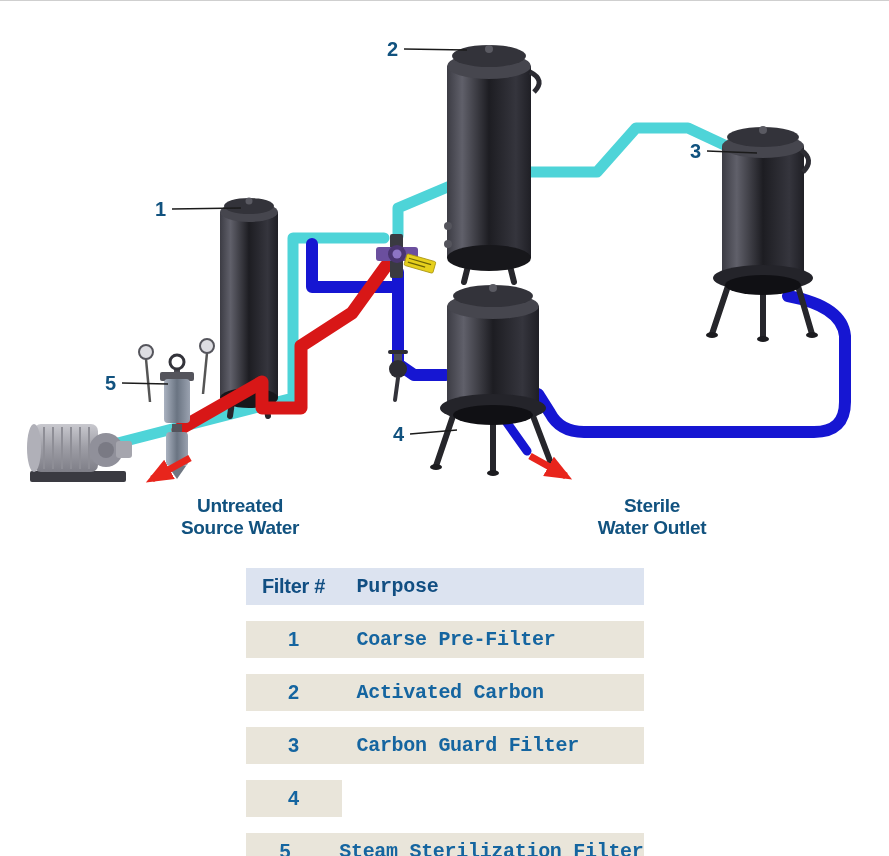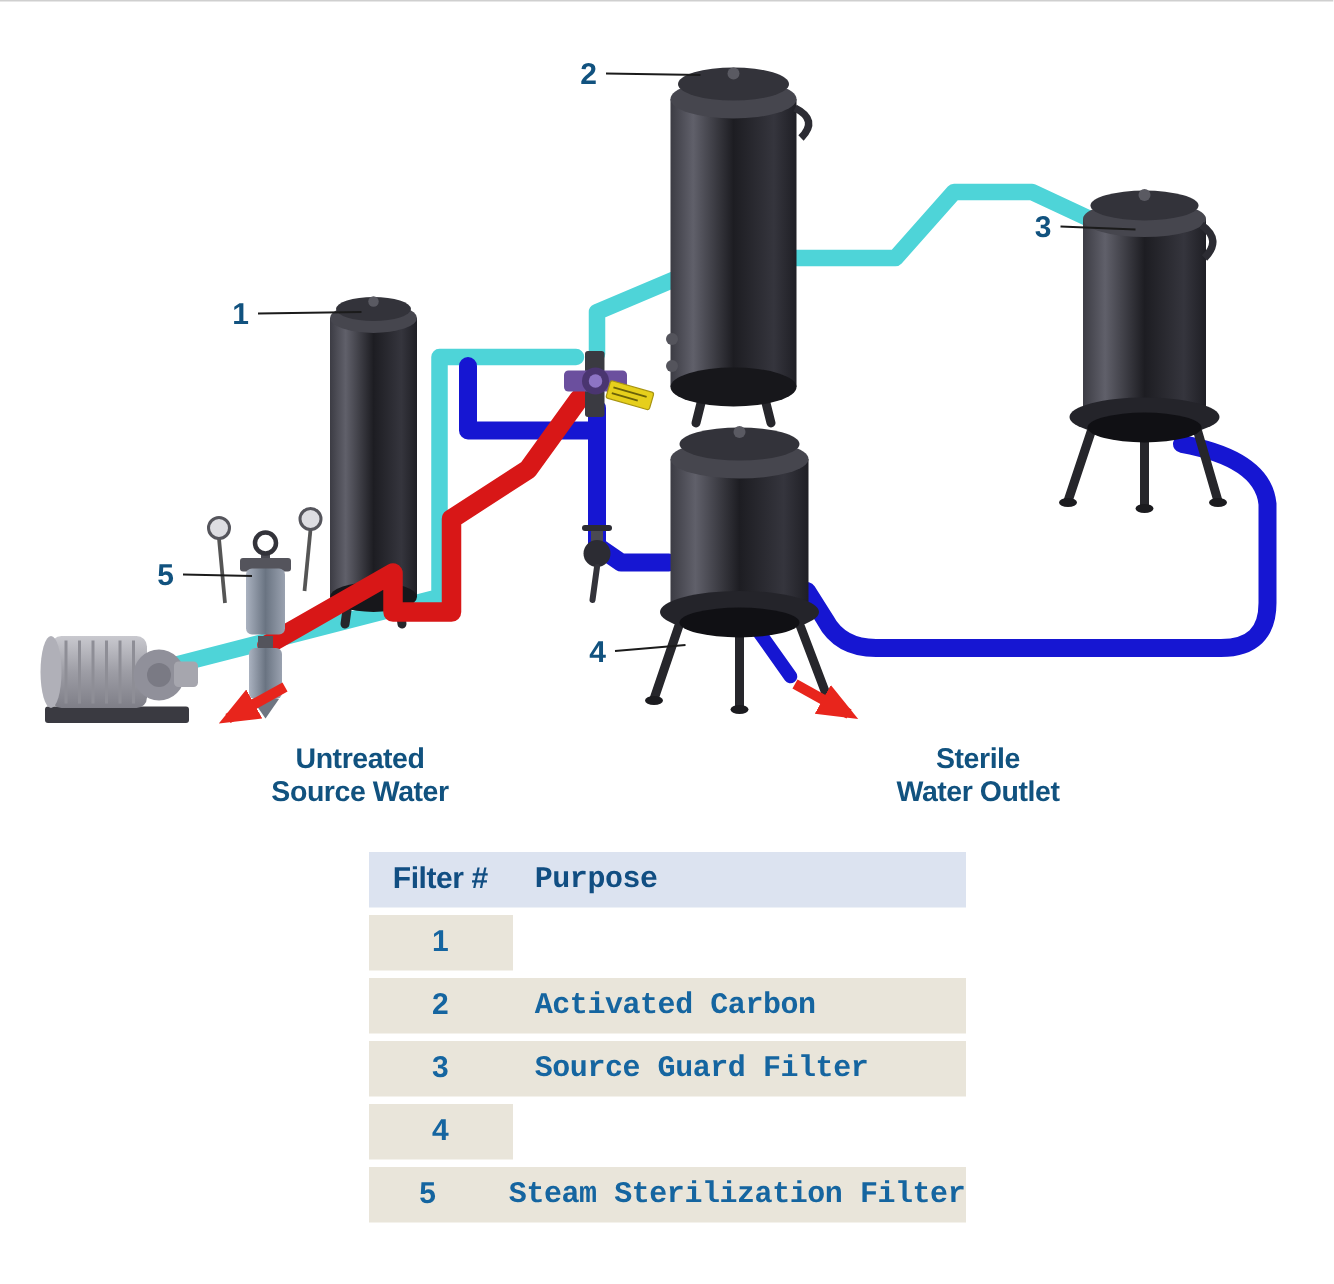--- a/index.html
+++ b/index.html
@@ -12,21 +12,21 @@
   .diagram { position: absolute; top: 4px; left: 0; }
 
   svg text { font-family: "Liberation Sans", sans-serif; font-weight: bold; }
   .callout { font-size: 20px; fill: var(--label_blue); }
   .flow-label { font-size: 19px; fill: var(--label_blue); text-anchor: middle; letter-spacing: -0.3px; }
   .leader { stroke: var(--leader_line); stroke-width: 1.3; }
   .pipe { fill: none; stroke-linecap: round; stroke-linejoin: round; }
   .leg { stroke: #26262b; stroke-width: 6; stroke-linecap: round; }
 
   .table-wrap { position: absolute; top: 568px; left: 50%; transform: translateX(-50%); width: 398px; }
-  .frow { display: flex; margin-bottom: 5px; align-items: center; }
+  .frow { display: flex; margin-bottom: 16px; align-items: center; }
   .fcell {
     background: var(--table_row_bg); color: var(--table_text);
     font-weight: bold; font-size: 20px; height: 37px; line-height: 37px;
     letter-spacing: -0.3px; white-space: nowrap;
   }
   .fhead .fcell { background: var(--table_header_bg); color: var(--table_header_text); }
   .fnum { width: 96px; text-align: center; }
   .fpurp { flex: 1; padding-left: 15px; font-family: Liberation Mono, monospace; }
 </style>
 </head>
@@ -209,28 +209,29 @@
     </svg>
   </div>
 
   <div class="table-wrap">
     <div class="frow fhead">
       <div class="fcell fnum">Filter #</div>
       <div class="fcell fpurp">Purpose</div>
     </div>
     <div class="frow">
       <div class="fcell fnum">1</div>
+      <div class="fcell fpurp">Coarse Pre-Filter</div>
     </div>
     <div class="frow">
       <div class="fcell fnum">2</div>
       <div class="fcell fpurp">Activated Carbon</div>
     </div>
     <div class="frow">
       <div class="fcell fnum">3</div>
-      <div class="fcell fpurp">Source Guard Filter</div>
+      <div class="fcell fpurp">Carbon Guard Filter</div>
     </div>
     <div class="frow">
       <div class="fcell fnum">4</div>
     </div>
     <div class="frow">
       <div class="fcell fnum">5</div>
       <div class="fcell fpurp">Steam Sterilization Filter</div>
     </div>
   </div>
 </div>

